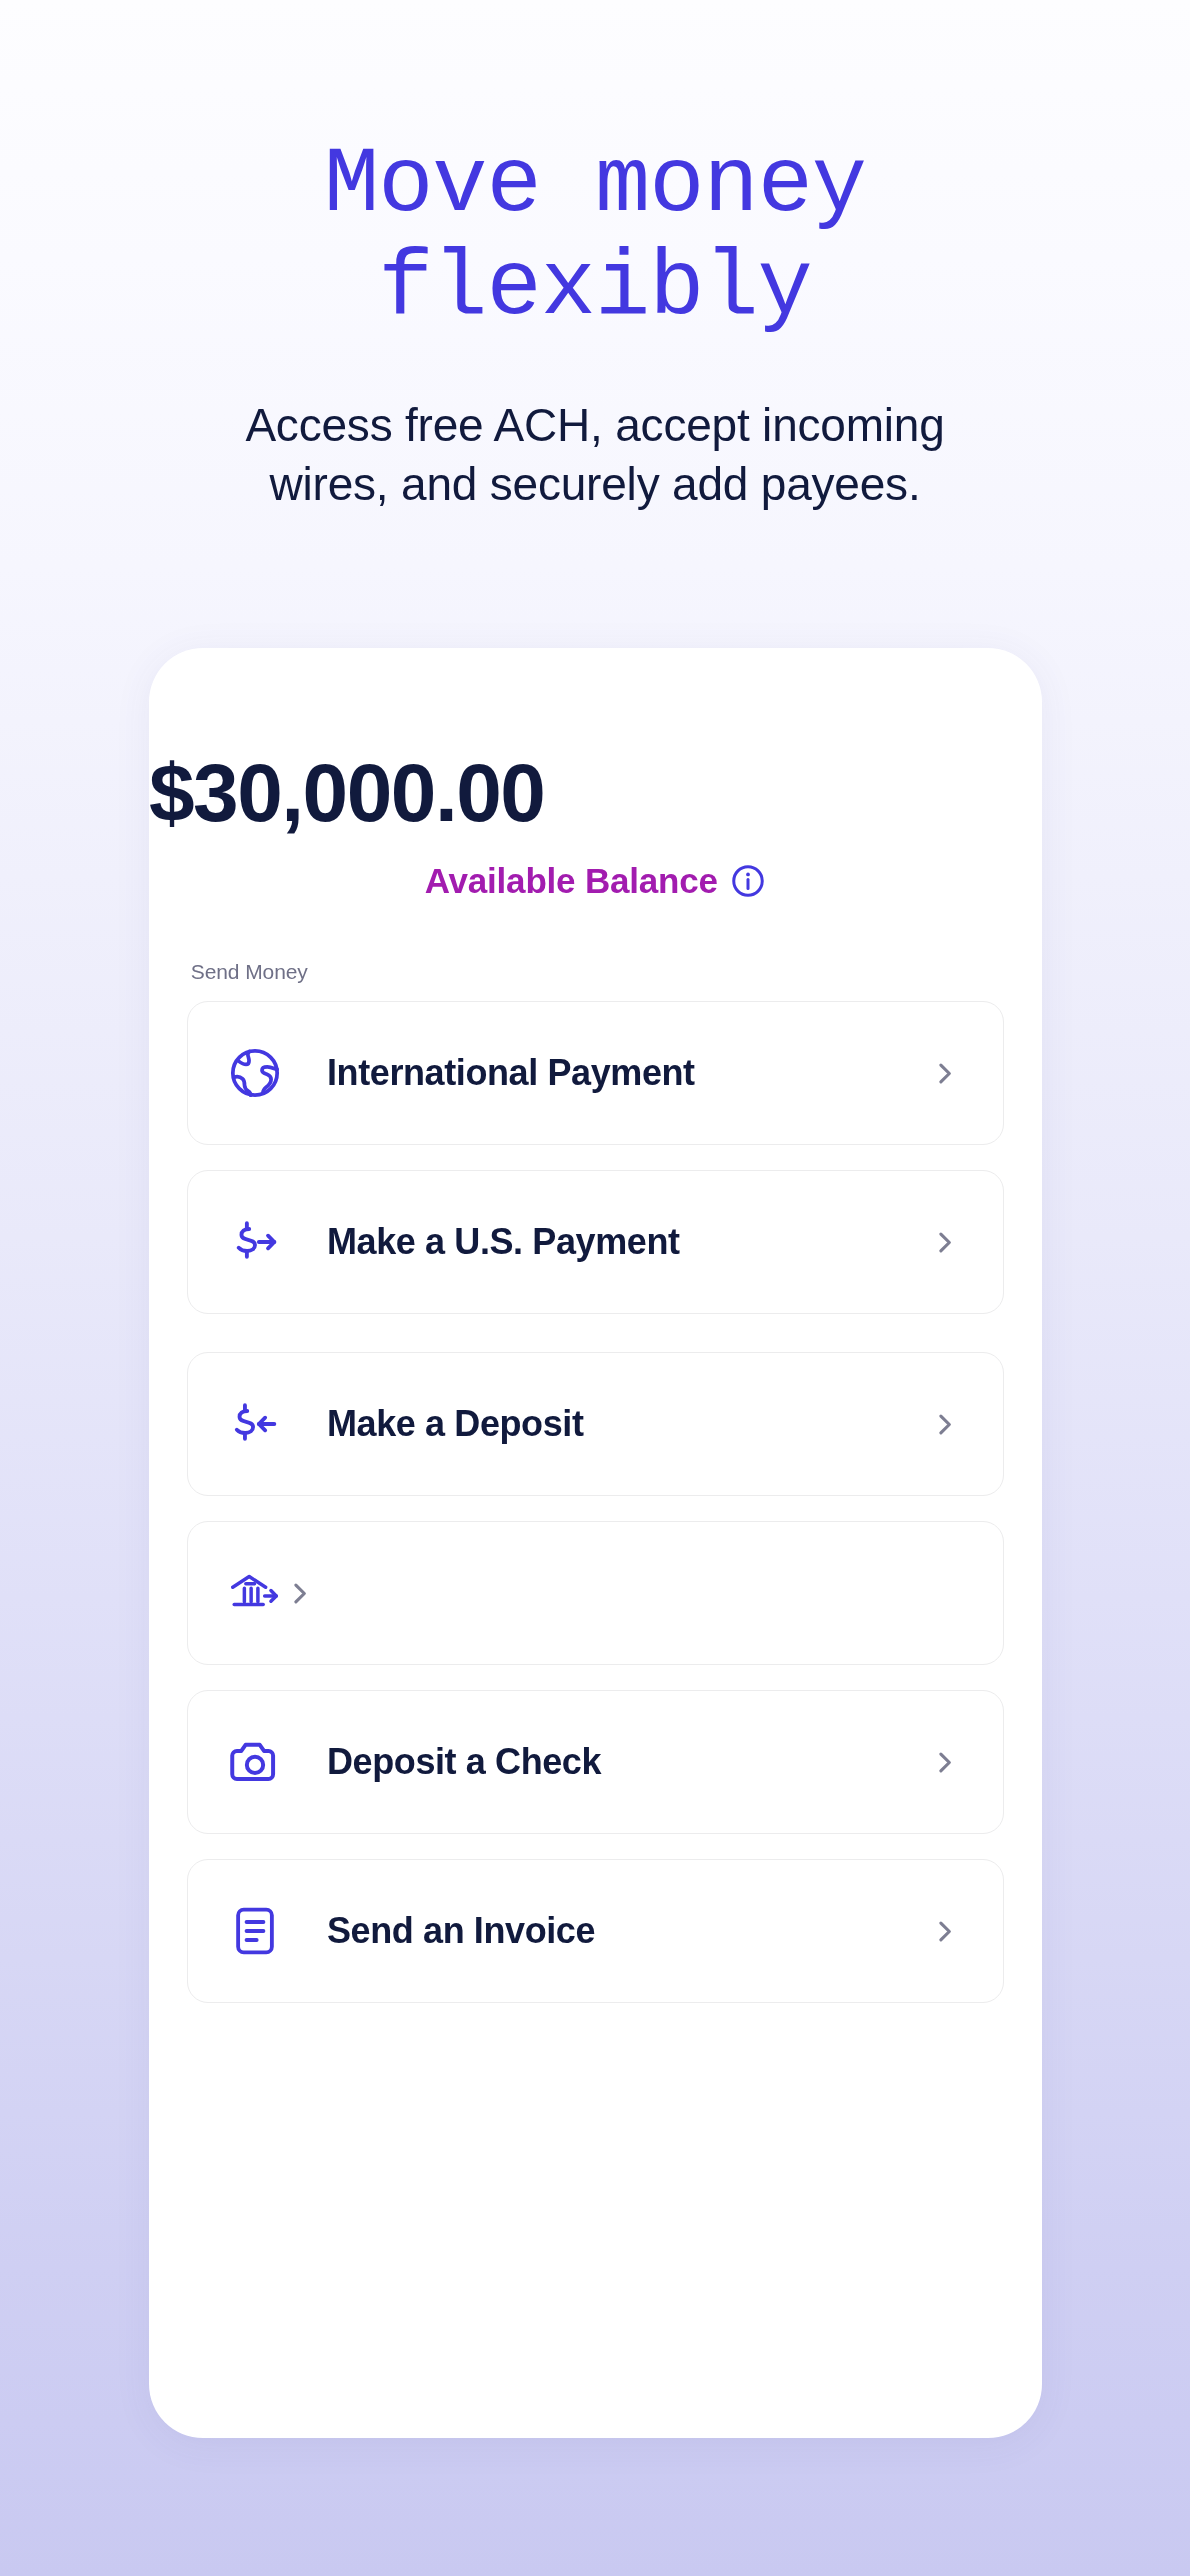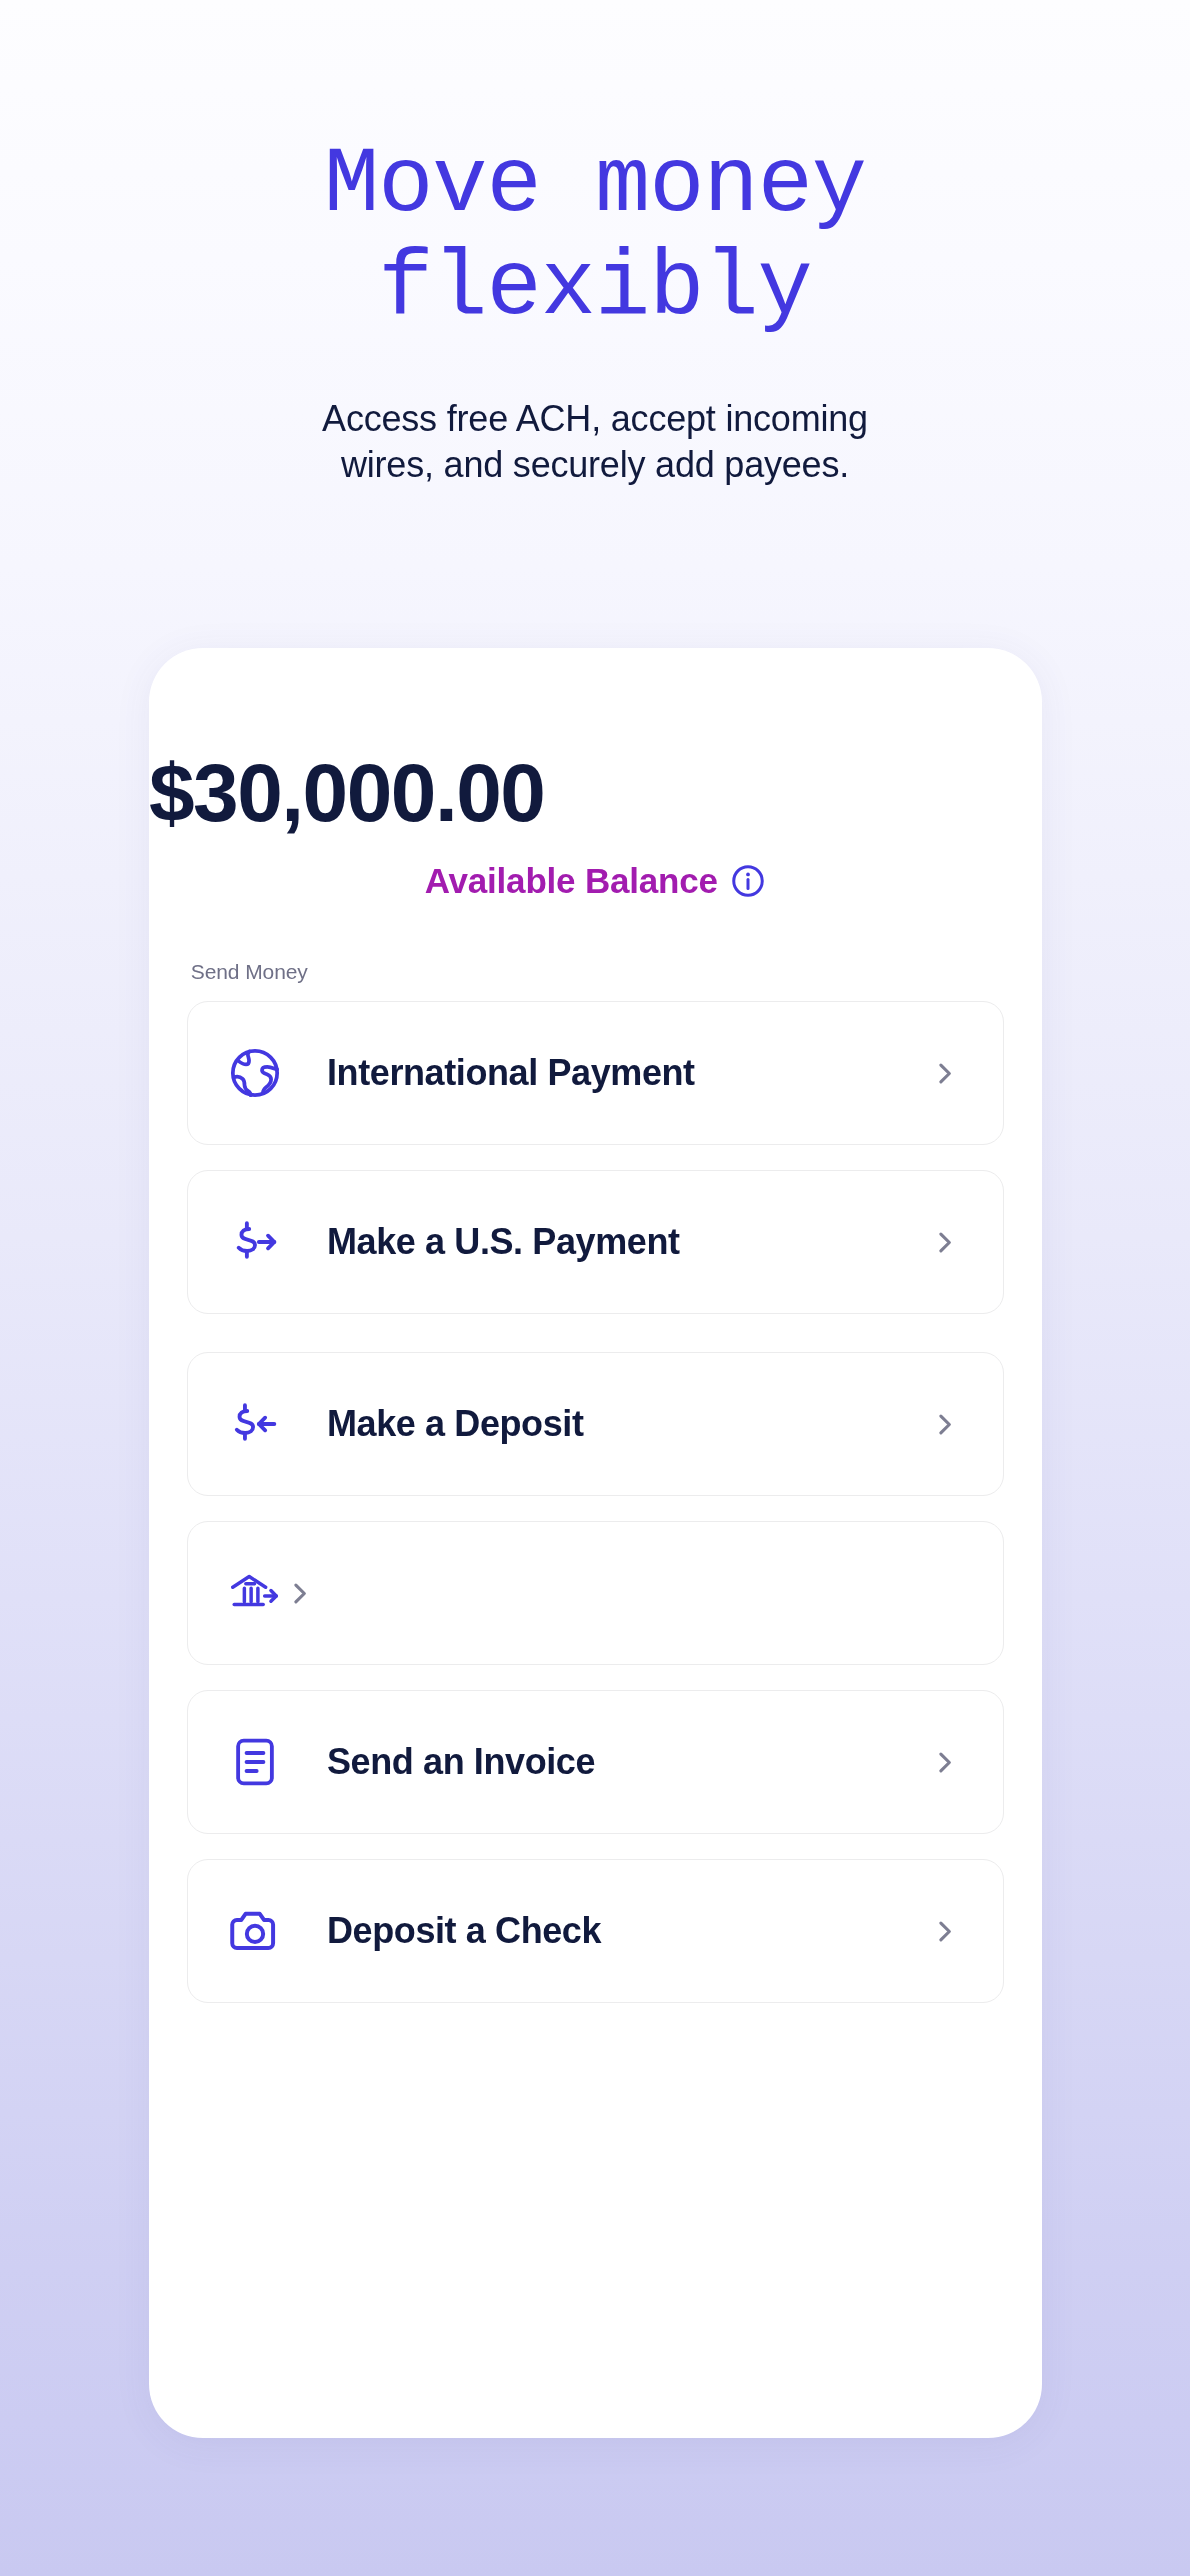--- a/index.html
+++ b/index.html
@@ -27,21 +27,21 @@
   .hero { padding-top:134px; text-align:center; }
   .hero-title {
     font-family:Liberation Mono, monospace;
     font-size:92px;
     line-height:1.12;
     color:#4338e0;
     letter-spacing:-1px;
   }
   .hero-sub {
     margin-top:56px;
-    font-size:36px;
+    font-size:46px;
     line-height:1.28;
     color:#111a3d;
     font-weight:400;
     letter-spacing:-0.2px;
   }
 
   
   .card {
     position:absolute;
     left:149px;
@@ -213,43 +213,43 @@
               <path d="M46.5 27.5 52 33l-5.5 5.5"></path>
             </svg>
           </span>
           <svg class="chevron" viewBox="0 0 24 24" fill="none" stroke="#7d7e92" stroke-width="2.6" stroke-linecap="round" stroke-linejoin="round">
             <path d="M9 5l7 7-7 7"></path>
           </svg>
         </div>
 
         <div class="row">
           <span class="row-icon">
+            <svg width="56" height="56" viewBox="0 0 48 48" fill="none" stroke="#4338e0" stroke-width="3.4" stroke-linecap="round" stroke-linejoin="round">
+              <path d="M4.5 18.5a4 4 0 0 1 4-4h3.8l3.6-5.2h12.2l3.6 5.2h3.8a4 4 0 0 1 4 4v16a4 4 0 0 1-4 4h-27a4 4 0 0 1-4-4z"></path>
+              <circle cx="24" cy="26.5" r="7"></circle>
+            </svg>
+          </span>
+          <span class="row-label">Deposit a Check</span>
+          <svg class="chevron" viewBox="0 0 24 24" fill="none" stroke="#7d7e92" stroke-width="2.6" stroke-linecap="round" stroke-linejoin="round">
+            <path d="M9 5l7 7-7 7"></path>
+          </svg>
+        </div>
+
+        <div class="row">
+          <span class="row-icon">
             <svg width="54" height="54" viewBox="0 0 48 48" fill="none" stroke="#4338e0" stroke-width="3.4" stroke-linecap="round" stroke-linejoin="round">
               <rect x="9" y="5" width="30" height="38" rx="5"></rect>
               <path d="M16.5 16h15"></path>
               <path d="M16.5 24h15"></path>
               <path d="M16.5 32h9"></path>
             </svg>
           </span>
           <span class="row-label">Send an Invoice</span>
           <svg class="chevron" viewBox="0 0 24 24" fill="none" stroke="#7d7e92" stroke-width="2.6" stroke-linecap="round" stroke-linejoin="round">
             <path d="M9 5l7 7-7 7"></path>
           </svg>
         </div>
-
-        <div class="row">
-          <span class="row-icon">
-            <svg width="56" height="56" viewBox="0 0 48 48" fill="none" stroke="#4338e0" stroke-width="3.4" stroke-linecap="round" stroke-linejoin="round">
-              <path d="M4.5 18.5a4 4 0 0 1 4-4h3.8l3.6-5.2h12.2l3.6 5.2h3.8a4 4 0 0 1 4 4v16a4 4 0 0 1-4 4h-27a4 4 0 0 1-4-4z"></path>
-              <circle cx="24" cy="26.5" r="7"></circle>
-            </svg>
-          </span>
-          <span class="row-label">Deposit a Check</span>
-          <svg class="chevron" viewBox="0 0 24 24" fill="none" stroke="#7d7e92" stroke-width="2.6" stroke-linecap="round" stroke-linejoin="round">
-            <path d="M9 5l7 7-7 7"></path>
-          </svg>
-        </div>
       </div>
 
     </div>
   </div>
 </div>
 
 
 </body></html>

